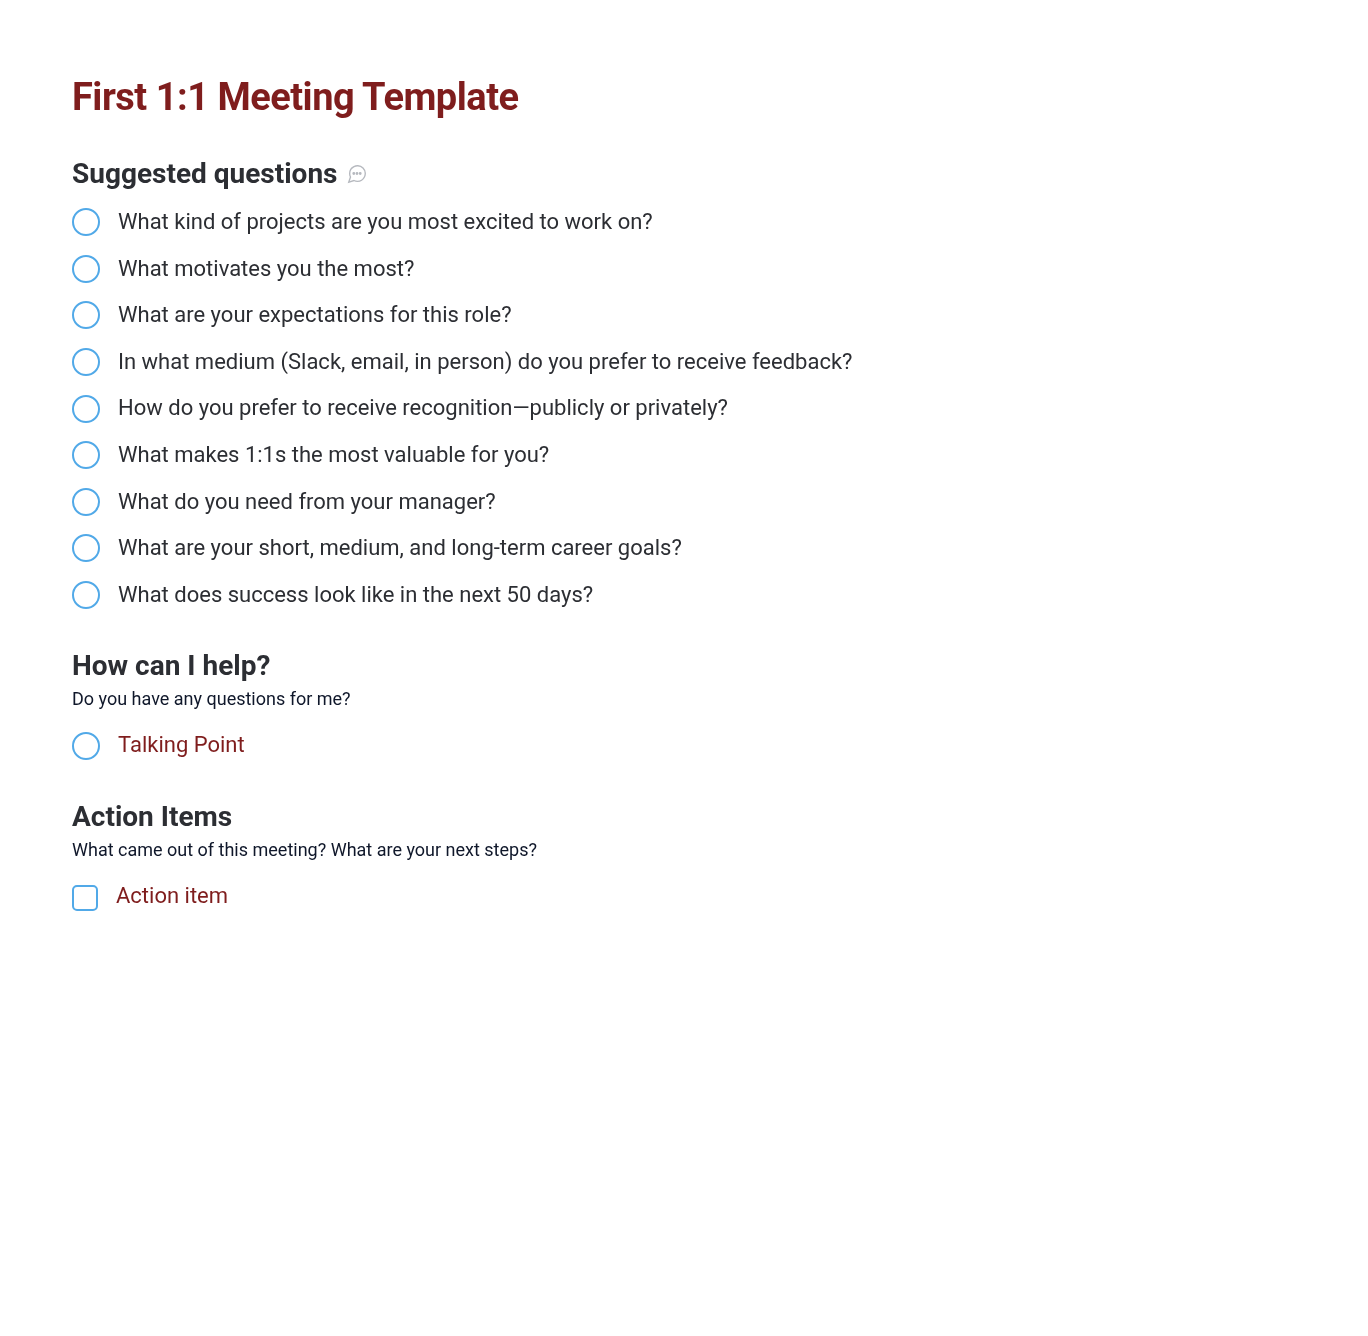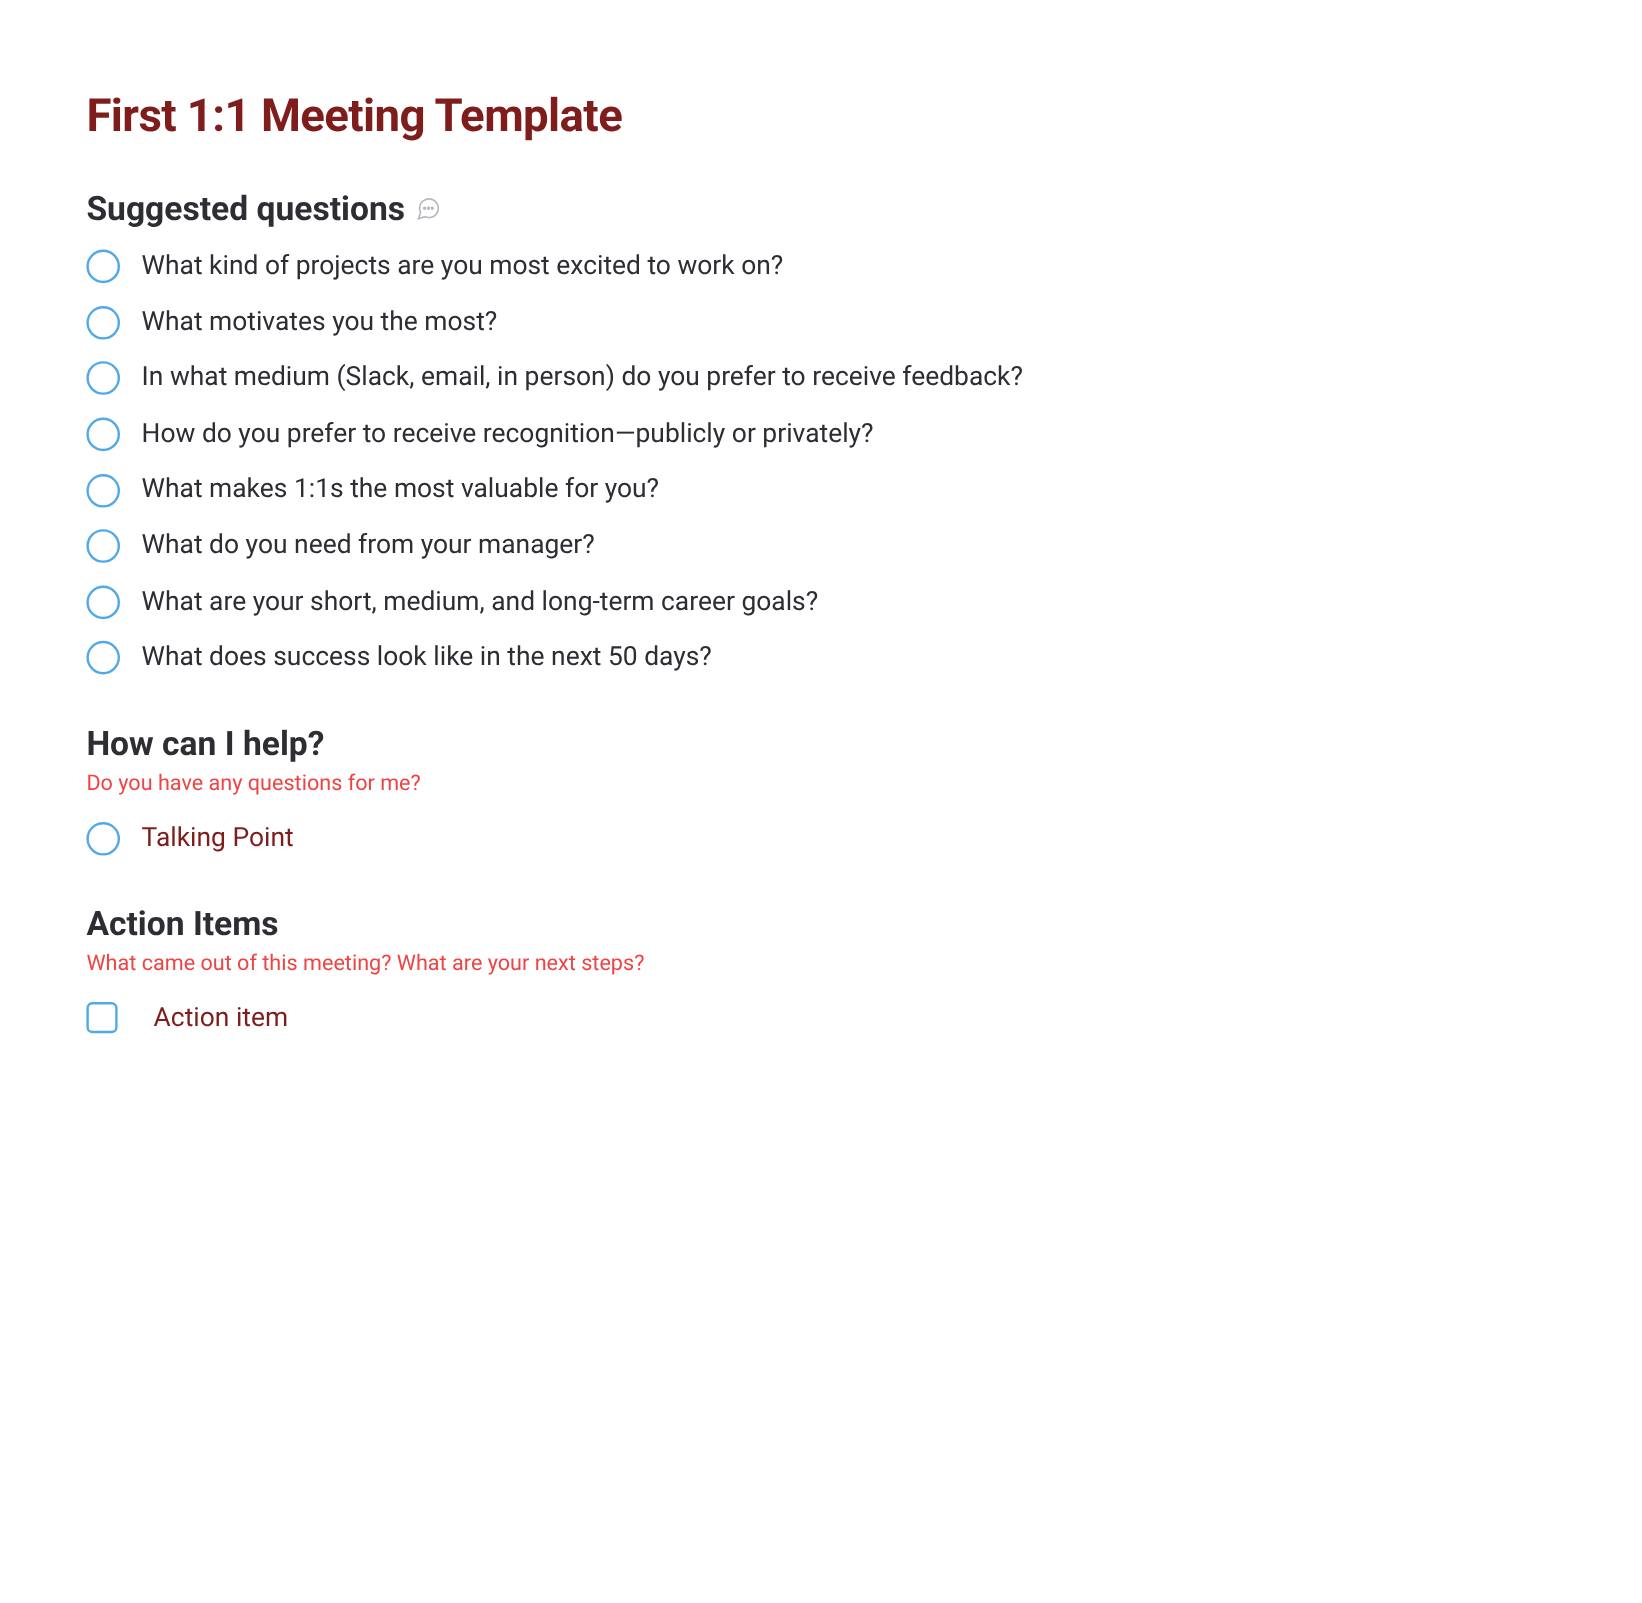--- a/index.html
+++ b/index.html
@@ -27,21 +27,21 @@
       margin-bottom: 18px;
       display: flex;
       align-items: center;
       gap: 8px;
     }
     .section-heading-with-sub {
       margin-bottom: 6px;
     }
     .section-subtext {
       font-size: 18px;
-      color: #ef4444;
+      color: #0f172a;
       margin-bottom: 22px;
     }
     .question-list {
       list-style: none;
       margin-bottom: 40px;
     }
     .question-item {
       display: flex;
       align-items: center;
       gap: 18px;
@@ -81,22 +81,22 @@
       cursor: pointer;
     }
     .talking-point-row {
       display: flex;
       align-items: center;
       gap: 18px;
       margin-bottom: 40px;
     }
     .action-item-row {
       display: flex;
-      align-items: flex-start;
-      gap: 30px;
+      align-items: flex-end;
+      gap: 18px;
     }
   </style>
 </head>
 <body>
 
 <h1 class="page-title">First 1:1 Meeting Template</h1>
 
 <h2 class="section-heading">
   <span>Suggested questions</span>
   <span class="speech-icon">
@@ -110,20 +110,24 @@
 </h2>
 
 <ul class="question-list">
   <li class="question-item">
     <span class="radio-circle"></span>
     <span class="question-text">What kind of projects are you most excited to work on?</span>
   </li>
   <li class="question-item">
     <span class="radio-circle"></span>
     <span class="question-text">What motivates you the most?</span>
+  </li>
+  <li class="question-item">
+    <span class="radio-circle"></span>
+    <span class="question-text">What are your expectations for this role?</span>
   </li>
   <li class="question-item">
     <span class="radio-circle"></span>
     <span class="question-text">In what medium (Slack, email, in person) do you prefer to receive feedback?</span>
   </li>
   <li class="question-item">
     <span class="radio-circle"></span>
     <span class="question-text">How do you prefer to receive recognition—publicly or privately?</span>
   </li>
   <li class="question-item">

